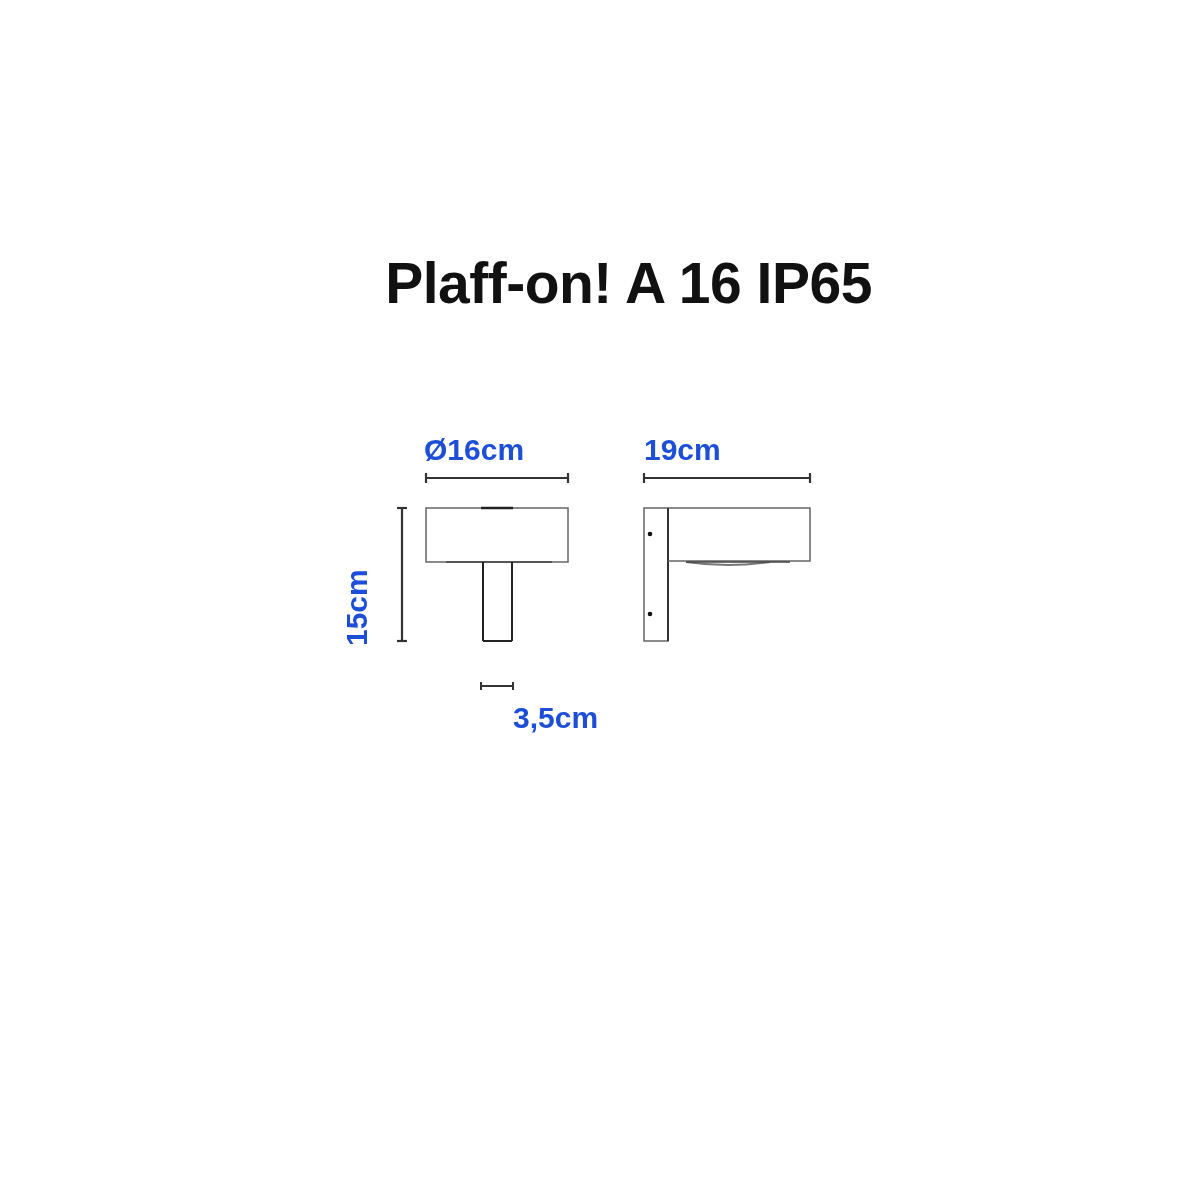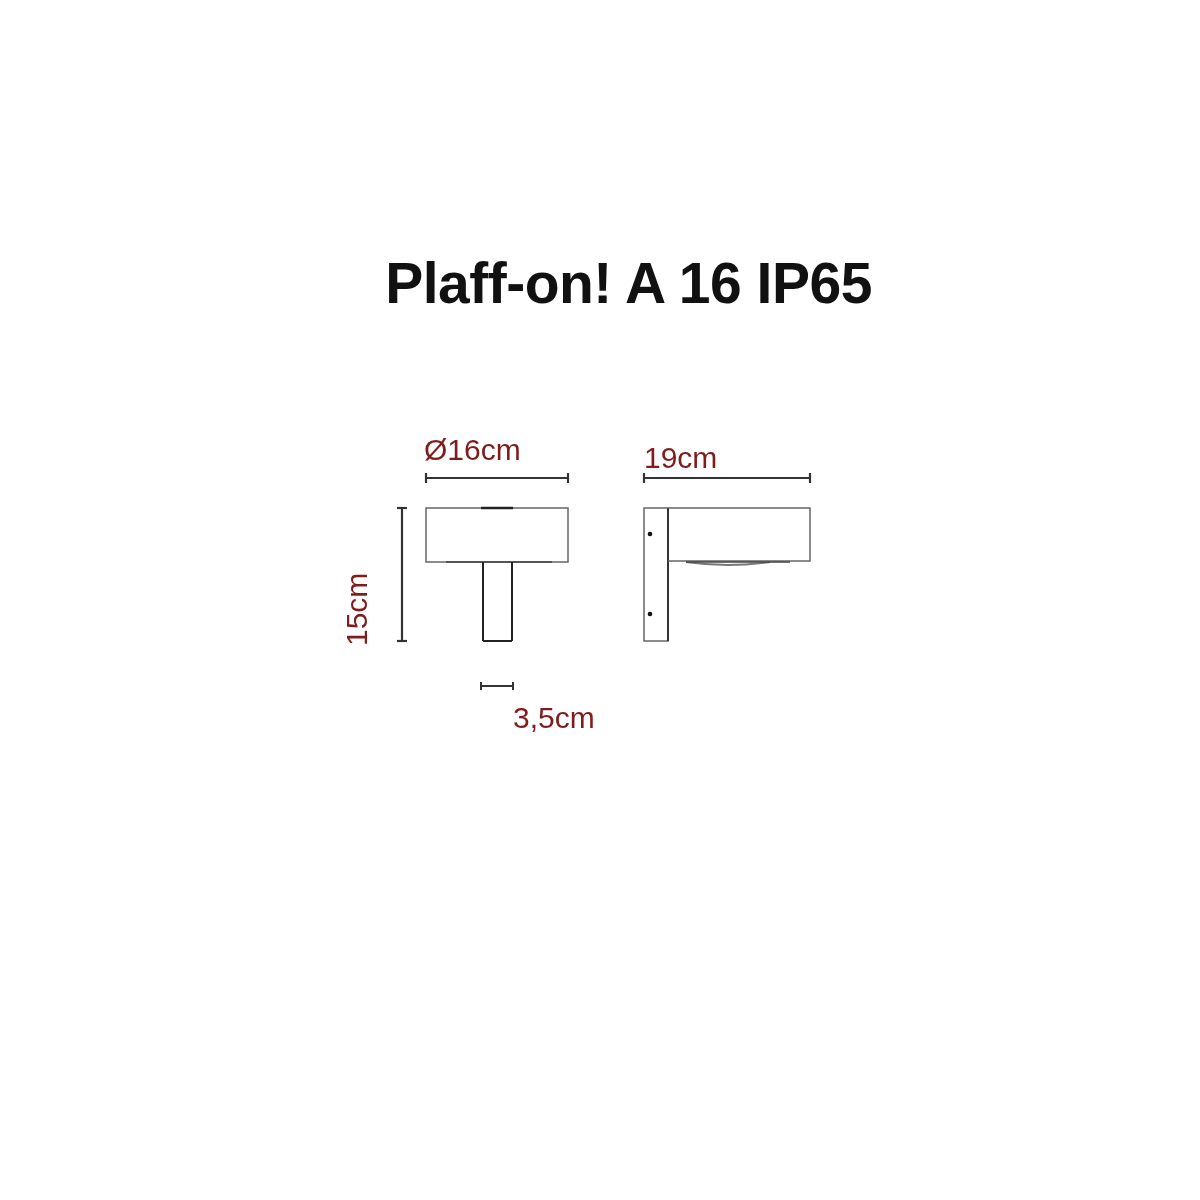--- a/index.html
+++ b/index.html
@@ -25,24 +25,25 @@
       font-weight: bold;
       letter-spacing: -0.5px;
       line-height: 70px;
       white-space: nowrap;
     }
     .dim-label {
       position: absolute;
       font-size: 30px;
       line-height: 34px;
       white-space: nowrap;
-      color: #7f1d1d;
+      color: #1d4ed8;
+      font-weight: bold;
     }
     .dim-label.top-left { left: 424px; top: 433px; }
-    .dim-label.top-right { left: 644px; top: 433px; margin-top: 8px; }
+    .dim-label.top-right { left: 644px; top: 433px; }
     .dim-label.bottom { left: 481px; top: 701px; margin-left: 32px; }
     .dim-label.vertical {
       left: 340px;
       top: 556px;
       width: 34px;
       height: 90px;
     }
     .dim-label.vertical span {
       position: absolute;
       left: 0;

